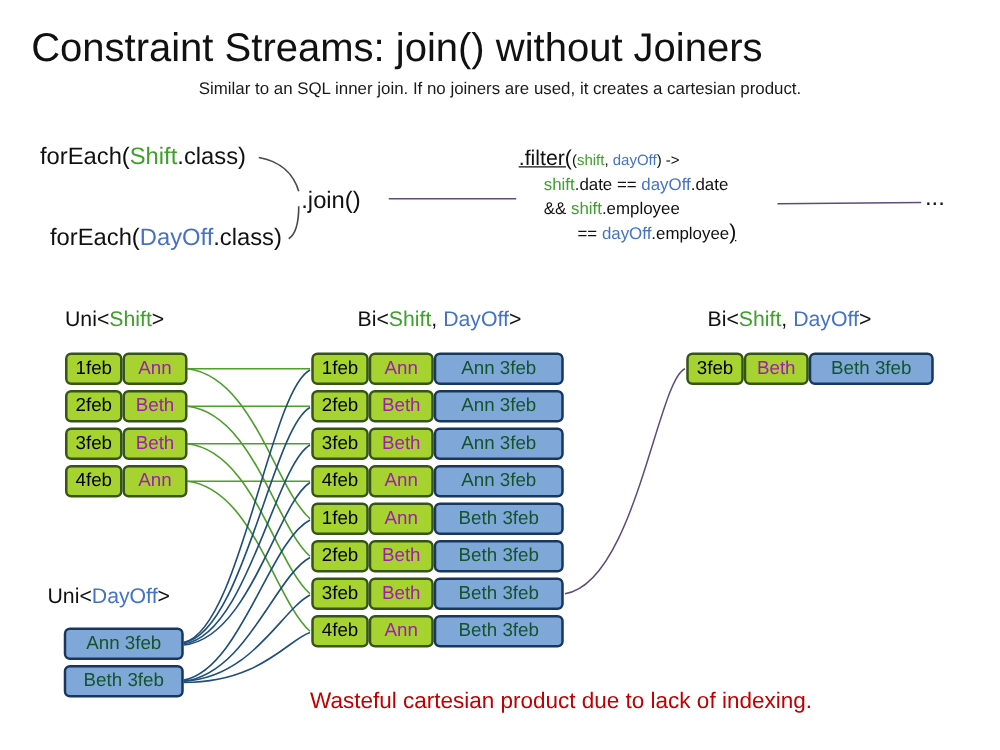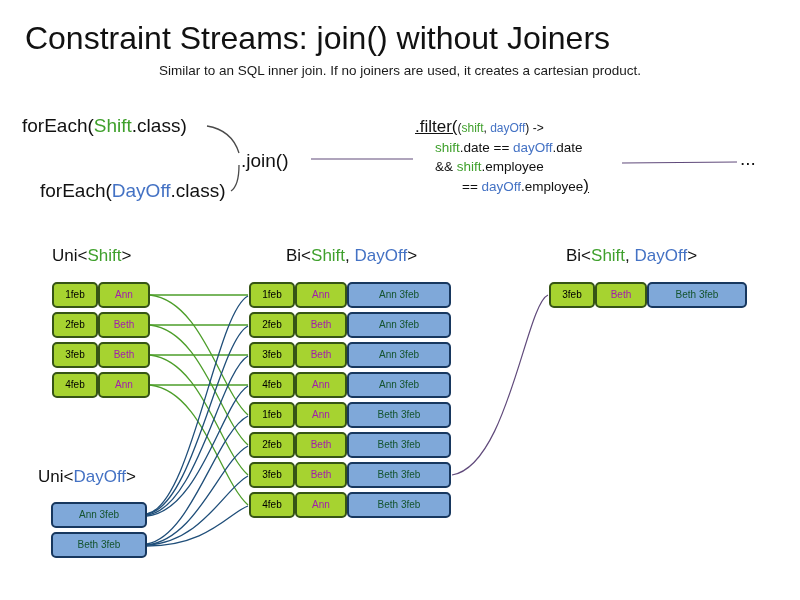--- a/index.html
+++ b/index.html
@@ -13,21 +13,21 @@
   .green{color:#3fa02c;}
   .blue{color:#4472c4;}
   .filterblock{left:415px;top:117px;white-space:nowrap;font-size:13.5px;line-height:19px;}
   .fs17{font-size:17px;text-decoration:underline;}
   .fs12{font-size:12px;}
   .f-ind1{padding-left:20px;}
   .f-ind2{padding-left:47px;}
   .hdr{font-size:17px;white-space:nowrap;}
   .table{display:flex;flex-direction:column;gap:4px;}
   .row{display:flex;}
-  .cell{box-sizing:border-box;height:26px;line-height:22px;text-align:center;font-size:10px;border-radius:5px;border:2px solid #000;white-space:nowrap;overflow:hidden;}
+  .cell{box-sizing:border-box;height:26px;line-height:22px;text-align:center;font-size:15px;border-radius:5px;border:2px solid #000;white-space:nowrap;overflow:hidden;}
   .gc{background:#a6d330;border-color:#355415;color:#000;}
   .gc.name{color:#a21caf;}
   .bc{background:#7fa8d9;border-color:#17375e;color:#14532d;}
   .w-date{width:46px;}
   .w-name{width:52px;}
   .w-pair{width:104px;}
   .w-pair-sm{width:100px;}
   .w-solo{width:96px;}
   .warning{left:248px;top:547px;font-size:18px;color:#c00000;line-height:27px;white-space:nowrap;}
 </style>
@@ -64,21 +64,21 @@
     <path d="M147,546 C208,546 230,512 248,506"></path>
   </g>
   <g stroke="#604a7b" stroke-width="1.2" fill="none">
     <path d="M452,475 C508,466 526,304 548,295"></path>
   </g>
 </svg>
 
 <div class="abs layer title">Constraint Streams: join() without Joiners</div>
 <div class="abs layer subtitle">Similar to an SQL inner join. If no joiners are used, it creates a cartesian product.</div>
 
-<div class="abs layer code" style="left:22px;top:115px;"><span>forEach(</span><span class="green">Shift</span><span>.class)</span></div>
+<div class="abs layer code" style="left:32px;top:115px;"><span>forEach(</span><span class="green">Shift</span><span>.class)</span></div>
 
 <div class="abs layer code" style="left:20px;top:180px;margin-left:20px;"><span>forEach(</span><span class="blue">DayOff</span><span>.class)</span></div>
 
 <div class="abs layer code" style="left:241px;top:150px;">.join()</div>
 
 <div class="abs layer filterblock">
   <div><span class="fs17">.filter(</span><span class="fs12">(</span><span class="fs12 green">shift</span><span class="fs12">, </span><span class="fs12 blue">dayOff</span><span class="fs12">) -&gt;</span></div>
   <div class="f-ind1"><span class="green">shift</span><span>.date == </span><span class="blue">dayOff</span><span>.date</span></div>
   <div class="f-ind1"><span>&amp;&amp; </span><span class="green">shift</span><span>.employee</span></div>
   <div class="f-ind2"><span>== </span><span class="blue">dayOff</span><span>.employee</span><span class="fs17">)</span></div>
@@ -167,13 +167,14 @@
 <div class="abs layer table" style="left:51px;top:502px;">
   <div class="row">
       <span class="cell bc w-solo">Ann 3feb</span>
     </div>
   <div class="row">
       <span class="cell bc w-solo">Beth 3feb</span>
     </div>
 </div>
 
 <div class="abs layer warning">
+  <div>Wasteful cartesian product due to lack of indexing.</div>
 </div>
 
 </body></html>

